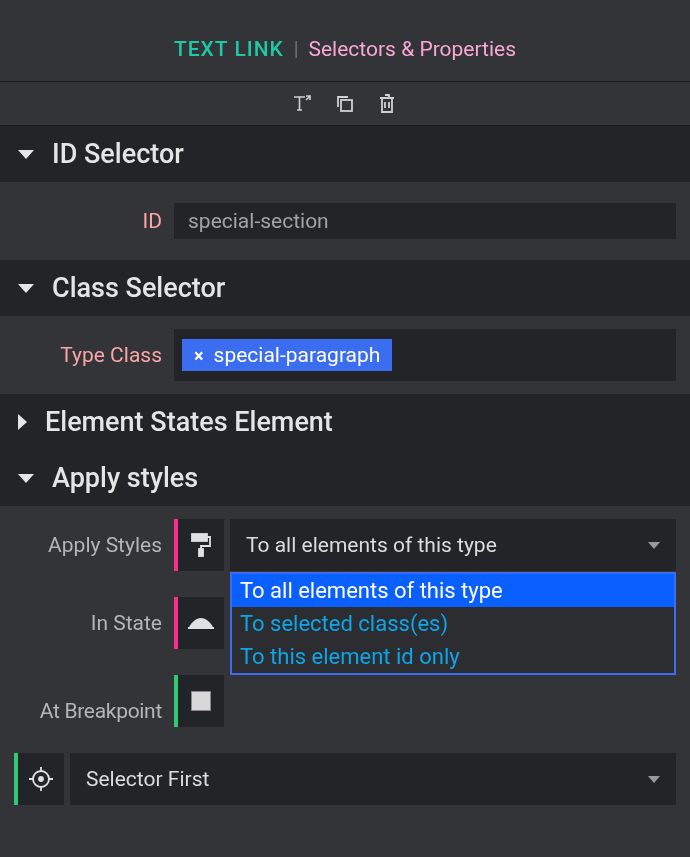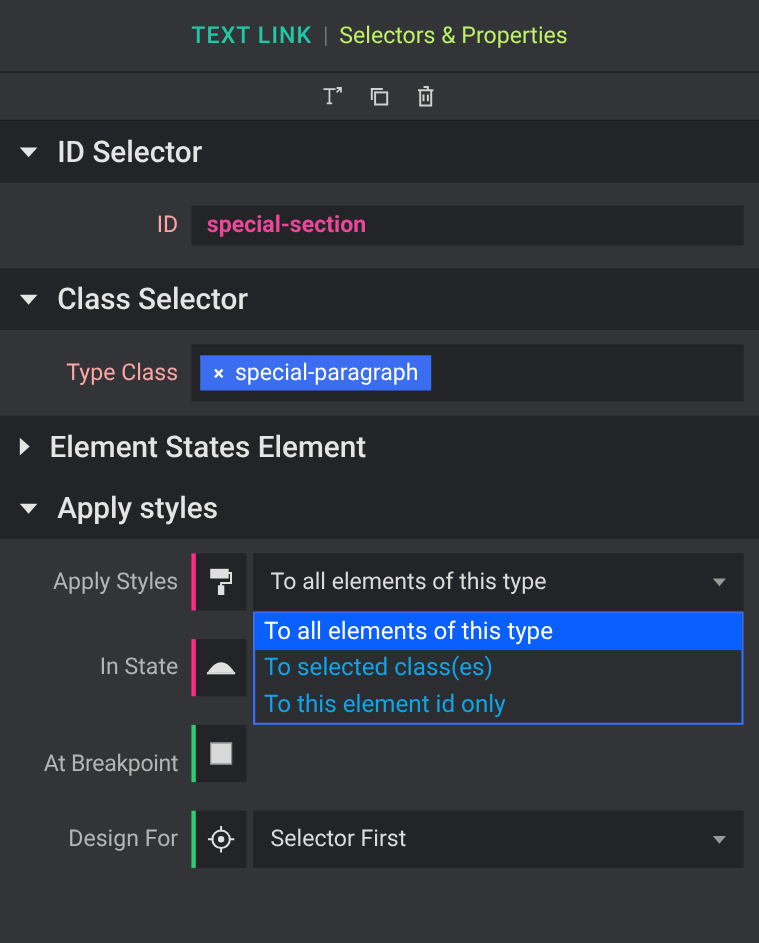--- a/index.html
+++ b/index.html
@@ -15,33 +15,34 @@
     height: 857px;
     overflow: hidden;
   }
   .header {
     display: flex;
     align-items: center;
     justify-content: center;
     height: 66px;
     border-bottom: 1px solid #1a1a1a;
     font-size: 21px;
+    margin-top: 16px;
   }
   .header-component {
     color: #1fc9a6;
     font-weight: 500;
     letter-spacing: 1px;
   }
   .header-divider {
     color: #888;
     margin: 0 10px;
     font-weight: 300;
   }
   .header-title {
-    color: #bef264;
+    color: #f9a8d4;
     font-weight: 400;
   }
   .toolbar {
     display: flex;
     align-items: center;
     justify-content: center;
     height: 44px;
     gap: 20px;
     border-bottom: 1px solid #1a1a1a;
   }
@@ -93,23 +94,22 @@
     padding-right: 12px;
   }
   .prop-input-wrap {
     flex: 1;
     background: #232427;
     height: 36px;
     display: flex;
     align-items: center;
     padding: 0 14px;
     font-size: 21px;
-    color: #ec4899;
+    color: #a3a3a3;
     position: relative;
-    font-weight: bold;
   }
   .class-tag-wrap {
     flex: 1;
     background: #232427;
     height: 52px;
     display: flex;
     align-items: center;
     padding: 0 8px;
   }
   .class-tag {
@@ -305,21 +305,20 @@
 </div>
 
 <div class="styled-row">
   <div class="styled-label" style="letter-spacing:-0.3px;margin-top:20px;">At Breakpoint</div>
   <div class="icon-box accent-green">
     <div class="breakpoint-square"></div>
   </div>
 </div>
 
 <div class="styled-row">
-  <div class="styled-label">Design For</div>
   <div class="icon-box accent-green">
     <svg width="26" height="26" viewBox="0 0 26 26">
         <g stroke="#e0e0e0" stroke-width="1.8" fill="none">
           <circle cx="13" cy="13" r="8"></circle>
           <circle cx="13" cy="13" r="2" fill="#e0e0e0"></circle>
           <path d="M13 1 V6 M13 20 V25 M1 13 H6 M20 13 H25"></path>
         </g>
       </svg>
   </div>
   <div class="select-box">

